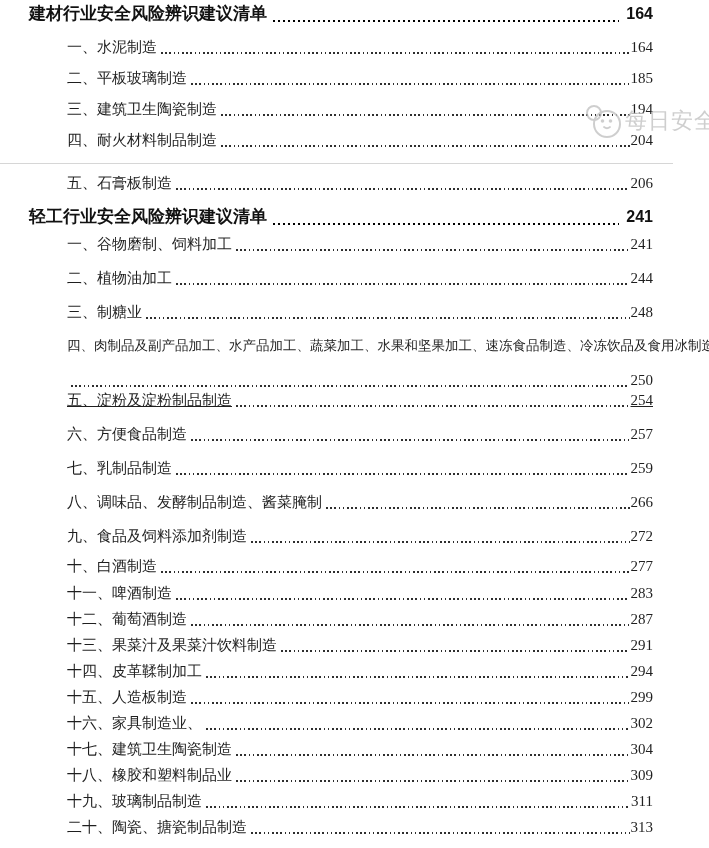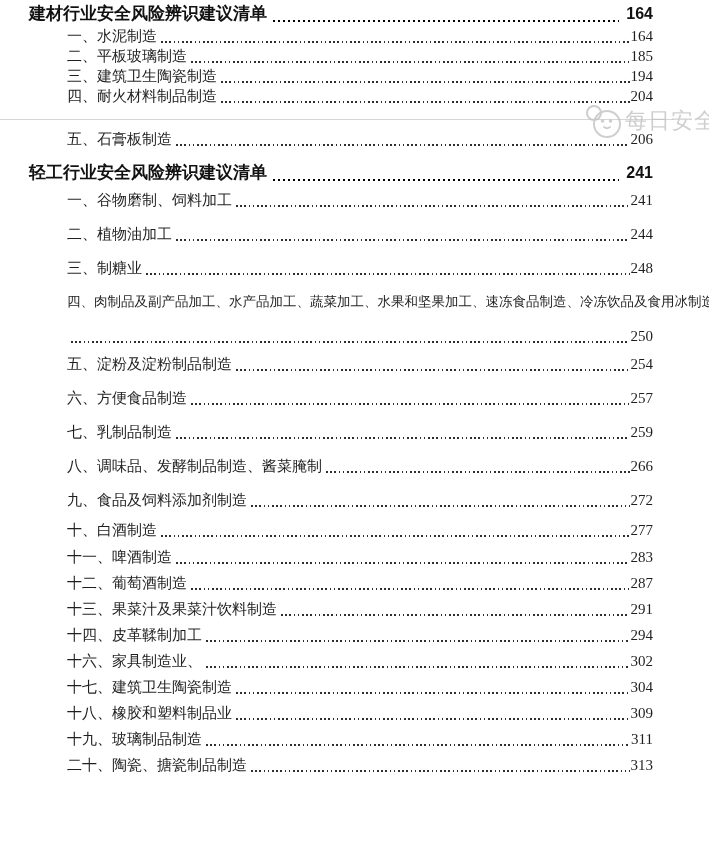--- a/index.html
+++ b/index.html
@@ -59,26 +59,26 @@
   }
   .wraprow .cont{margin-top:14px;}
   .divider{
     position:relative;
     left:-65px;
     width:709px;
     height:1px;
     background:#d6d6d6;
   }
   
-  .mt0{margin-top:8px;}
+  .mt0{margin-top:0px;text-decoration:underline;}
   .mt6{margin-top:6px;}
   .mt7{margin-top:7px;}
   .mt9{margin-top:9px;}
   .mt10{margin-top:10px;}
-  .mt11{}
+  .mt11{margin-top:11px;}
   .mt12{margin-top:12px;justify-content:flex-end;}
   .mt13{margin-top:13px;}
   .mt14{margin-top:14px;}
   .mt15{margin-top:5px;justify-content:center;}
   
   .watermark{
     position:absolute;
     left:583px;top:99px;
     width:200px;height:44px;
     display:flex;
@@ -225,20 +225,25 @@
       <span class="leader"></span>
       <span class="num">291</span>
     </div>
 
     <div class="row item mt6">
       <span class="label">十四、皮革鞣制加工</span>
       <span class="leader"></span>
       <span class="num">294</span>
     </div>
 
+    <div class="row item mt6">
+      <span class="label">十五、人造板制造</span>
+      <span class="leader"></span>
+      <span class="num">299</span>
+    </div>
 
     <div class="row item mt6">
       <span class="label">十六、家具制造业、</span>
       <span class="leader"></span>
       <span class="num">302</span>
     </div>
 
     <div class="row item mt6">
       <span class="label">十七、建筑卫生陶瓷制造</span>
       <span class="leader"></span>

